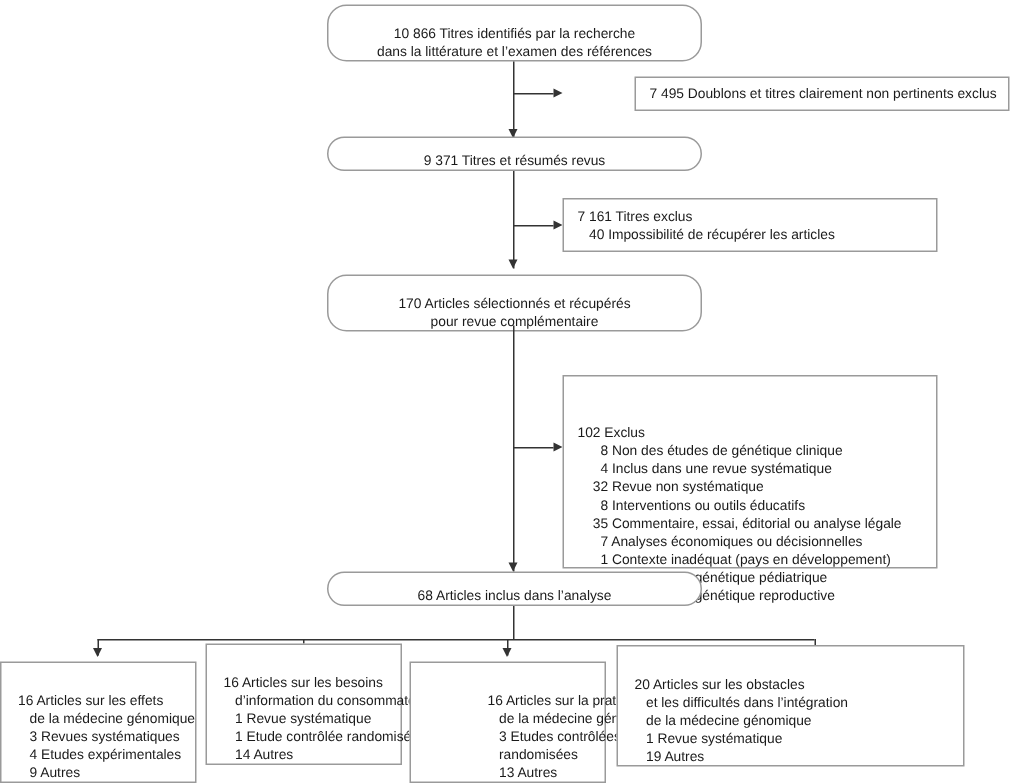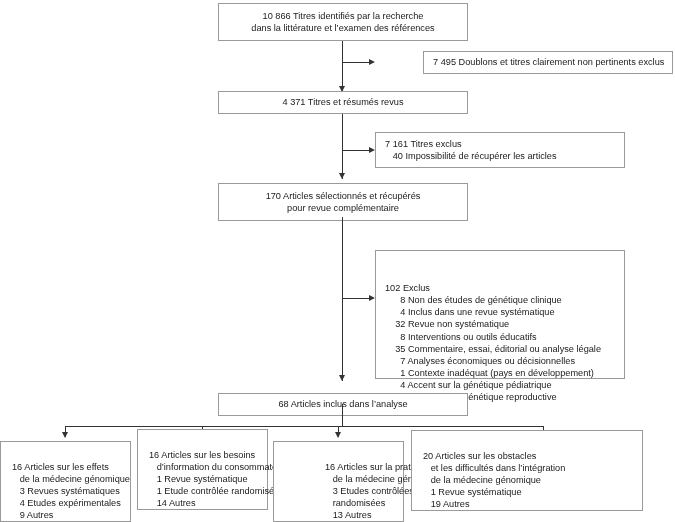--- a/index.html
+++ b/index.html
@@ -25,22 +25,23 @@
     border: 1px solid #9a9a9a;
     background: #ffffff;
     font-size: 9.2px;
     line-height: 12.1px;
     color: #1a1a1a;
     white-space: pre;
   }
   .box.center {
     text-align: center;
     display: flex;
-    align-items: center;
+    align-items: flex-end;
     justify-content: center;
+    border-radius: 13px;
   }
   .box.left {
     display: flex;
     align-items: flex-end;
   }
   .box.left .inner {
     padding-left: 11px;
   }
   .box.leftpad {
     display: flex;
@@ -97,21 +98,21 @@
   <div class="arrow-down" style="left:339px; top:86px;"></div>
 
   <div class="hline" style="left:342px; top:62px; width:27px;"></div>
   <div class="arrow-right" style="left:369px; top:58.5px;"></div>
 
   <div class="box leftpad" style="left:375px; top:51px; width:250px; height:23px;margin-left:48px;">
     <div class="inner">7 495 Doublons et titres clairement non pertinents exclus</div>
   </div>
 
   <div class="box center" style="left:218px; top:91px; width:250px; height:23px;">
-    <div class="inner">4 371 Titres et résumés revus</div>
+    <div class="inner">9 371 Titres et résumés revus</div>
   </div>
 
   <div class="vline" style="left:342px; top:114px; height:65px;"></div>
   <div class="arrow-down" style="left:339px; top:173px;"></div>
 
   <div class="hline" style="left:342px; top:150px; width:27px;"></div>
   <div class="arrow-right" style="left:369px; top:146.5px;"></div>
 
   <div class="box leftpad" style="left:375px; top:132px; width:250px; height:36px;">
     <div class="inner">7 161 Titres exclus
@@ -135,21 +136,21 @@
       4 Inclus dans une revue systématique
     32 Revue non systématique
       8 Interventions ou outils éducatifs
     35 Commentaire, essai, éditorial ou analyse légale
       7 Analyses économiques ou décisionnelles
       1 Contexte inadéquat (pays en développement)
       4 Accent sur la génétique pédiatrique
       3 Accent sur la génétique reproductive</div>
   </div>
 
-  <div class="box center" style="left:218px; top:381px; width:250px; height:23px;margin-top:12px;">
+  <div class="box center" style="left:218px; top:381px; width:250px; height:23px;">
     <div class="inner">68 Articles inclus dans l’analyse</div>
   </div>
 
   <div class="vline" style="left:342px; top:404px; height:22px;"></div>
   <div class="hline" style="left:65px; top:426px; width:478px;"></div>
 
   <div class="vline" style="left:65px; top:426px; height:11px;"></div>
   <div class="arrow-down" style="left:62px; top:432px;"></div>
 
   <div class="vline" style="left:202px; top:426px; height:11px;"></div>

